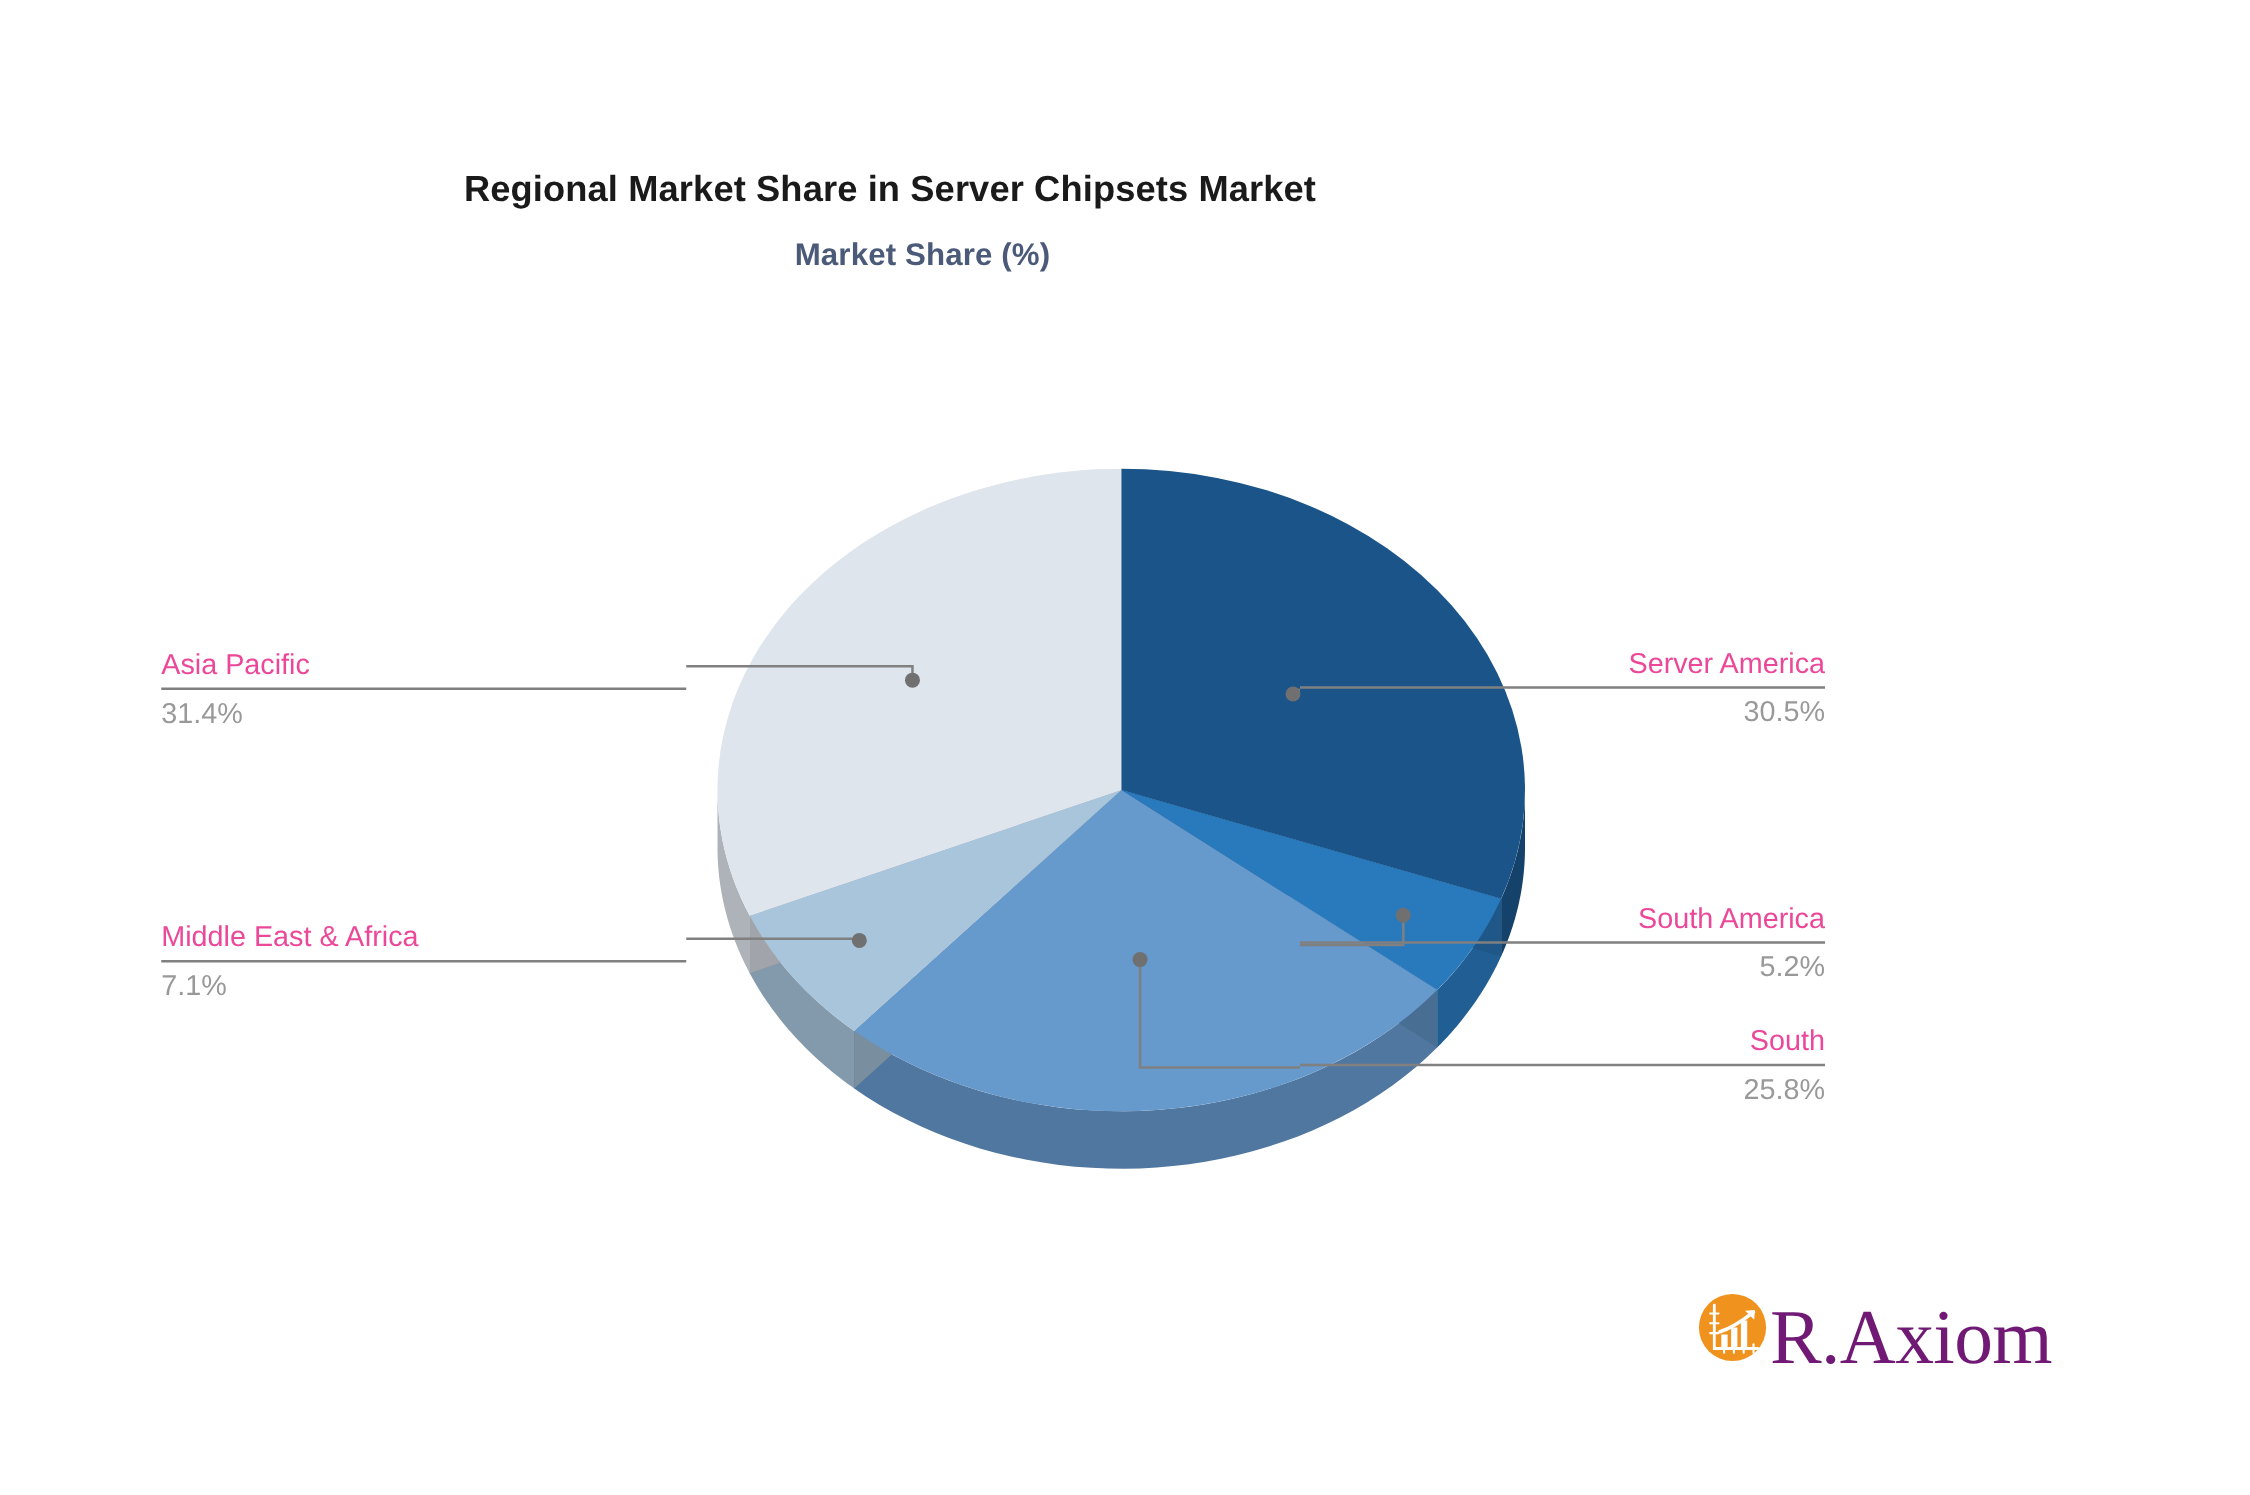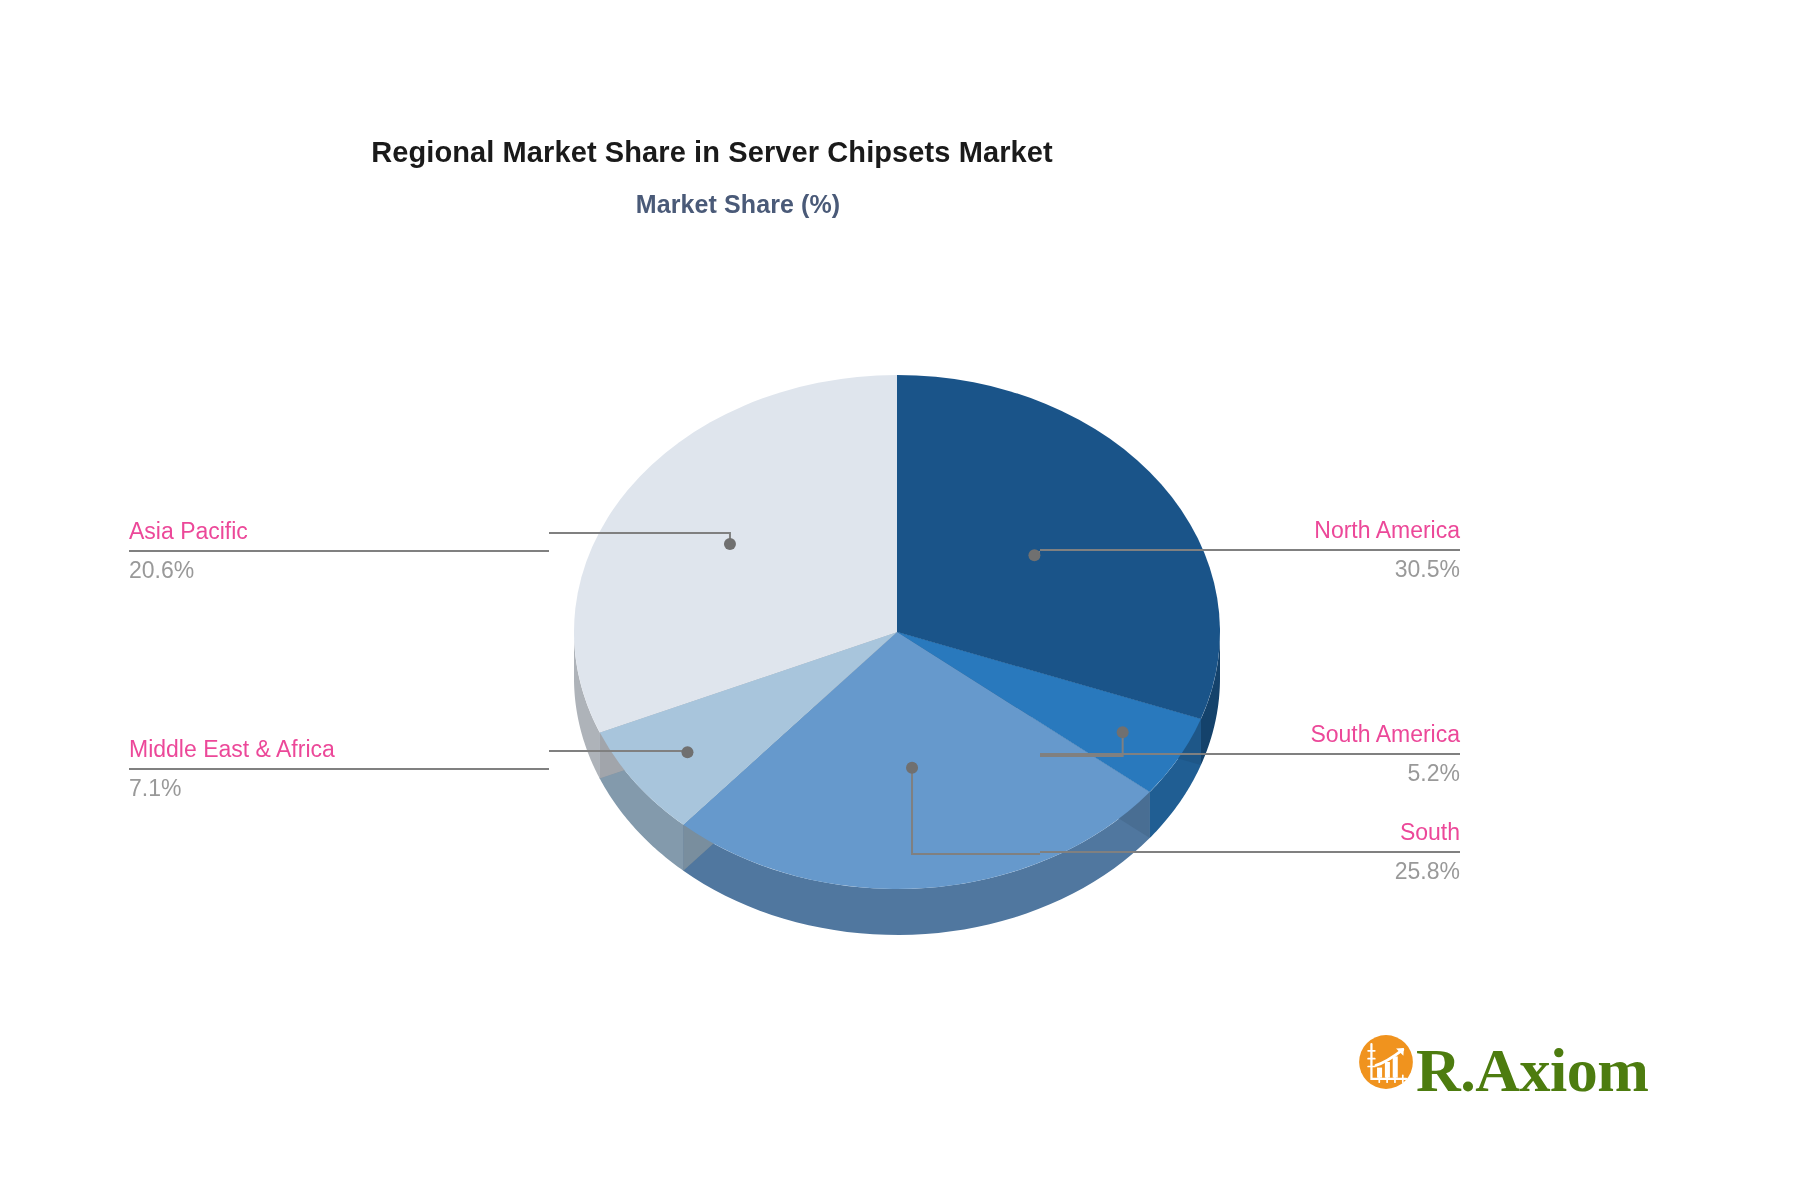--- a/index.html
+++ b/index.html
@@ -85,22 +85,22 @@
   }
   #brand-logo .logo-mark {
     width: 56px;
     height: 56px;
     flex: 0 0 56px;
     margin-right: 2px;
   }
   #brand-logo .logo-text {
     font-family: "Liberation Serif", serif;
     font-size: 62px;
-    font-weight: bold;
-    color: #4d7c0f;
+    font-weight: normal;
+    color: #701a75;
     letter-spacing: -0.5px;
     line-height: 62px;
     margin-top: 16px;
   }
 </style>
 </head>
 <body>
 
 <div id="chart-title">Regional Market Share in Server Chipsets Market</div>
 
@@ -137,21 +137,21 @@
       <path d="M 912.0392463375217 767.6833589013916 L 912.0392463375217 854 L 1040 854" stroke="#808080" stroke-width="2" fill="none"></path>
       <circle cx="912.0392463375217" cy="767.6833589013916" r="6" fill="#707070"></circle>
       <path d="M 687.4738843129146 752.3254990276448 L 687.4738843129146 751 L 549 751" stroke="#808080" stroke-width="2" fill="none"></path>
       <circle cx="687.4738843129146" cy="752.3254990276448" r="6" fill="#707070"></circle>
       <path d="M 729.9674528846264 544.1007469740659 L 729.9674528846264 533 L 549 533" stroke="#808080" stroke-width="2" fill="none"></path>
       <circle cx="729.9674528846264" cy="544.1007469740659" r="6" fill="#707070"></circle>
     </g>
 </svg>
 
 <div class="slice-label right" style="left:1040px; top:515px;">
-  <div class="lbl-name">North America</div>
+  <div class="lbl-name">Server America</div>
   <div class="lbl-rule"></div>
   <div class="lbl-value">30.5%</div>
 </div>
 
 <div class="slice-label right" style="left:1040px; top:719px;">
   <div class="lbl-name">South America</div>
   <div class="lbl-rule"></div>
   <div class="lbl-value">5.2%</div>
 </div>
 
@@ -163,21 +163,21 @@
 
 <div class="slice-label left" style="left:129px; top:734px;">
   <div class="lbl-name">Middle East &amp; Africa</div>
   <div class="lbl-rule"></div>
   <div class="lbl-value">7.1%</div>
 </div>
 
 <div class="slice-label left" style="left:129px; top:516px;">
   <div class="lbl-name">Asia Pacific</div>
   <div class="lbl-rule"></div>
-  <div class="lbl-value">20.6%</div>
+  <div class="lbl-value">31.4%</div>
 </div>
 
 <div id="brand-logo">
   <svg class="logo-mark" viewBox="0 0 100 100">
     <circle cx="50" cy="50" r="48" fill="#f0931e"></circle>
     <g stroke="#ffffff" stroke-width="4" fill="none" stroke-linecap="round">
       <path d="M24 18 L24 80 L86 80"></path>
     </g>
     <g fill="#ffffff">
       <rect x="34" y="60" width="9" height="18"></rect>

